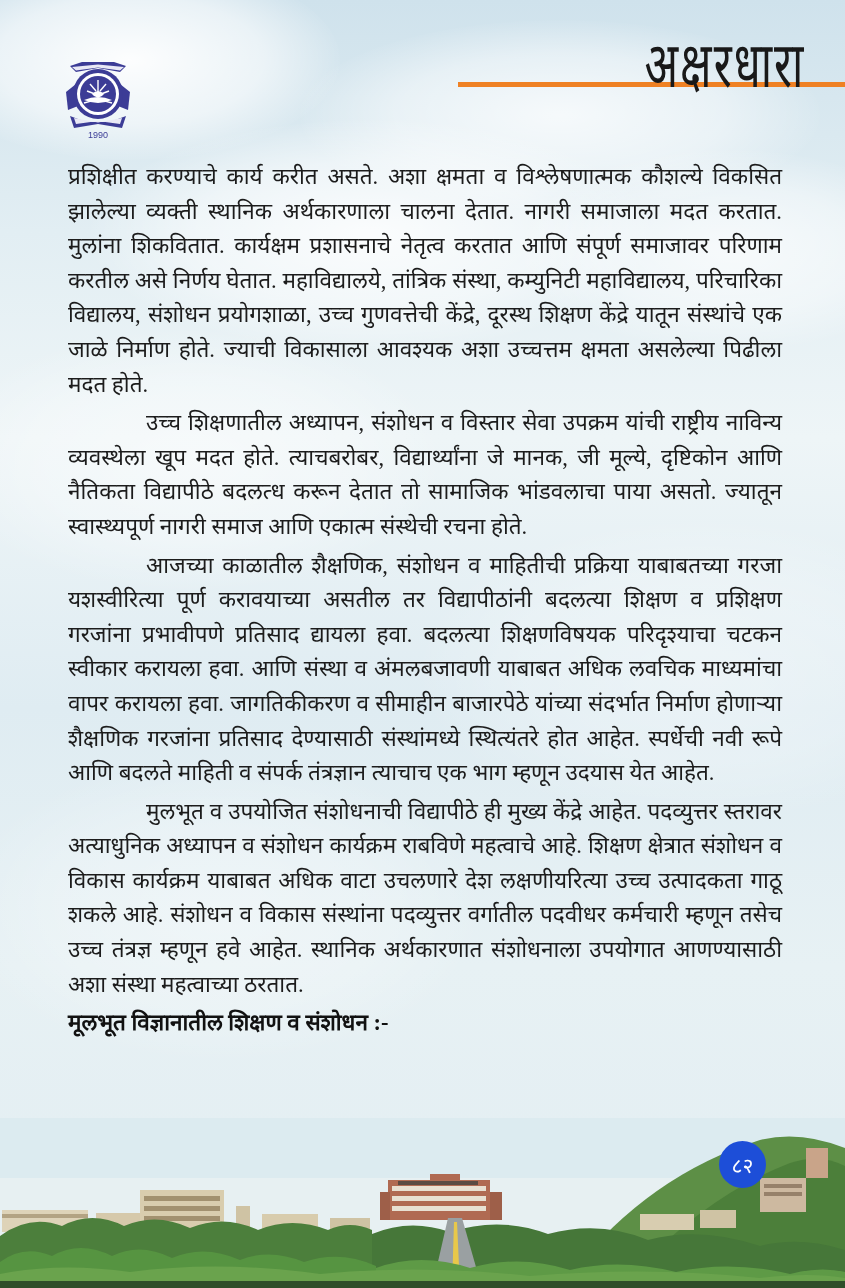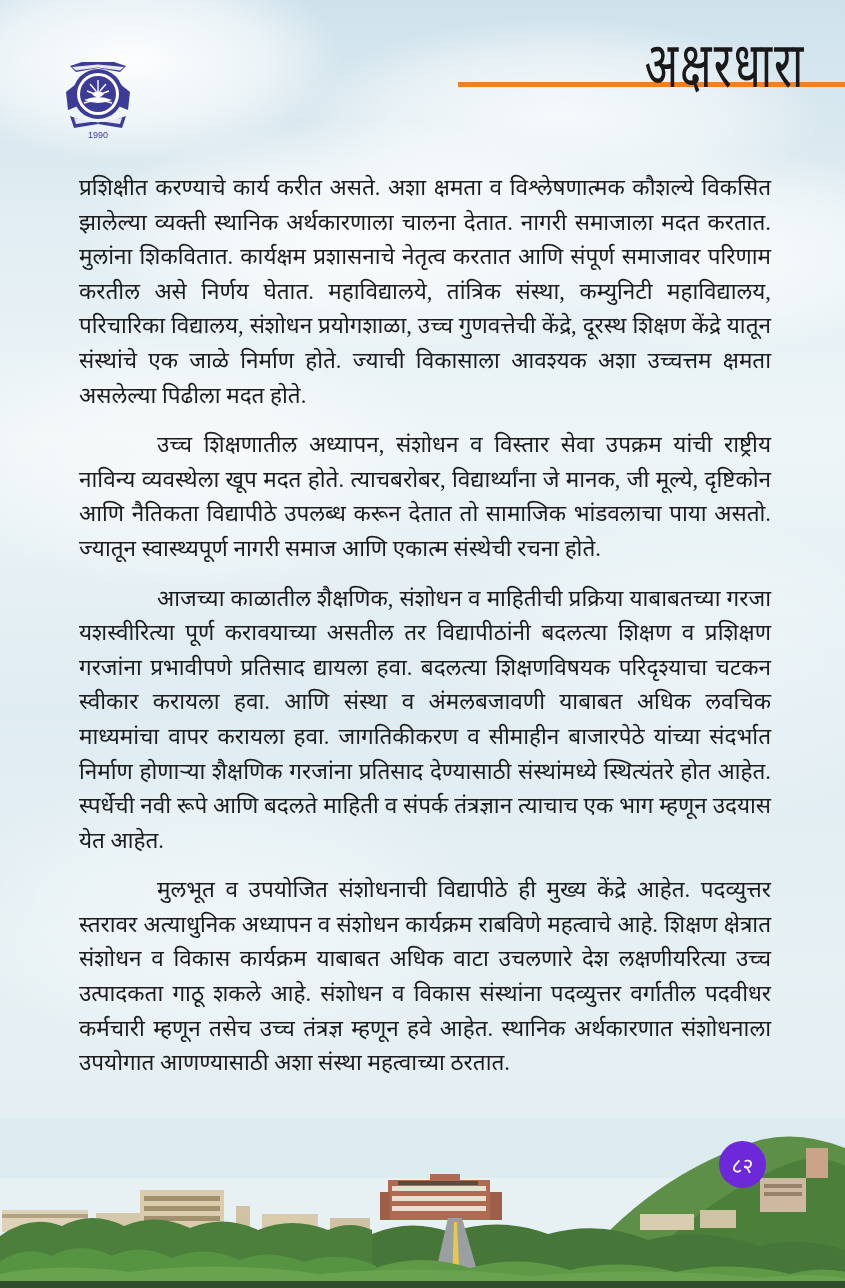--- a/index.html
+++ b/index.html
@@ -29,29 +29,29 @@
     font-family:"Liberation Serif","DejaVu Serif",serif;
   }
   .logo{position:absolute;left:62px;top:58px;width:72px;height:84px;}
 
   
   .article{
     position:absolute;left:64px;top:156px;width:722px;
     font-size:22.5px;line-height:34.6px;color:#1c1c1c;
     text-align:justify;
   }
-  .article p{margin:15px;}
+  .article p{margin:4px;}
   .article p.indent{text-indent:78px;}
   .article .sec-heading{font-weight:bold;color:#111;}
 
   
   .photo{position:absolute;left:0;bottom:0;width:845px;height:170px;}
   .page-badge{
     position:absolute;left:719px;top:1141px;width:47px;height:47px;border-radius:50%;
-    background:#6d28d9;color:#ffffff;display:flex;align-items:center;justify-content:center;
+    background:#1d4ed8;color:#ffffff;display:flex;align-items:center;justify-content:center;
     font-size:21px;font-family:"Liberation Sans","DejaVu Sans",sans-serif;
   }
 </style>
 </head>
 <body>
 
 <div class="page">
 
   <div class="cloud c1"></div>
   <div class="cloud c2"></div>
@@ -87,23 +87,24 @@
     <path d="M8 58 L24 64 L48 64 L64 58 L60 70 L36 66 L12 70 Z" fill="#3c3c96"></path>
     <path d="M12 60 L36 64.5 L60 60 L58 66 L36 63 L14 66 Z" fill="#e9e9f5"></path>
     <text x="36" y="80" text-anchor="middle" font-size="9" font-family="Liberation Sans, sans-serif" fill="#3c3c96">1990</text>
   </svg>
 
   <div class="masthead-line"></div>
   <div class="masthead-title">अक्षरधारा</div>
 
   <div class="article">
     <p>प्रशिक्षीत करण्याचे कार्य करीत असते. अशा क्षमता व विश्लेषणात्मक कौशल्ये विकसित झालेल्या व्यक्ती स्थानिक अर्थकारणाला चालना देतात. नागरी समाजाला मदत करतात. मुलांना शिकवितात. कार्यक्षम प्रशासनाचे नेतृत्व करतात आणि संपूर्ण समाजावर परिणाम करतील असे निर्णय घेतात. महाविद्यालये, तांत्रिक संस्था, कम्युनिटी महाविद्यालय, परिचारिका विद्यालय, संशोधन प्रयोगशाळा, उच्च गुणवत्तेची केंद्रे, दूरस्थ शिक्षण केंद्रे यातून संस्थांचे एक जाळे निर्माण होते. ज्याची विकासाला आवश्यक अशा उच्चत्तम क्षमता असलेल्या पिढीला मदत होते.</p>
-    <p class="indent">उच्च शिक्षणातील अध्यापन, संशोधन व विस्तार सेवा उपक्रम यांची राष्ट्रीय नाविन्य व्यवस्थेला खूप मदत होते. त्याचबरोबर, विद्यार्थ्यांना जे मानक, जी मूल्ये, दृष्टिकोन आणि नैतिकता विद्यापीठे उपलब्ध करून देतात तो सामाजिक भांडवलाचा पाया असतो. ज्यातून स्वास्थ्यपूर्ण नागरी समाज आणि एकात्म संस्थेची रचना होते.</p>
+    <p class="indent">उच्च शिक्षणातील अध्यापन, संशोधन व विस्तार सेवा उपक्रम यांची राष्ट्रीय नाविन्य व्यवस्थेला खूप मदत होते. त्याचबरोबर, विद्यार्थ्यांना जे मानक, जी मूल्ये, दृष्टिकोन आणि नैतिकता विद्यापीठे बदलत्ध करून देतात तो सामाजिक भांडवलाचा पाया असतो. ज्यातून स्वास्थ्यपूर्ण नागरी समाज आणि एकात्म संस्थेची रचना होते.</p>
     <p class="indent">आजच्या काळातील शैक्षणिक, संशोधन व माहितीची प्रक्रिया याबाबतच्या गरजा यशस्वीरित्या पूर्ण करावयाच्या असतील तर विद्यापीठांनी बदलत्या शिक्षण व प्रशिक्षण गरजांना प्रभावीपणे प्रतिसाद द्यायला हवा. बदलत्या शिक्षणविषयक परिदृश्याचा चटकन स्वीकार करायला हवा. आणि संस्था व अंमलबजावणी याबाबत अधिक लवचिक माध्यमांचा वापर करायला हवा. जागतिकीकरण व सीमाहीन बाजारपेठे यांच्या संदर्भात निर्माण होणाऱ्या शैक्षणिक गरजांना प्रतिसाद देण्यासाठी संस्थांमध्ये स्थित्यंतरे होत आहेत. स्पर्धेची नवी रूपे आणि बदलते माहिती व संपर्क तंत्रज्ञान त्याचाच एक भाग म्हणून उदयास येत आहेत.</p>
     <p class="indent">मुलभूत व उपयोजित संशोधनाची विद्यापीठे ही मुख्य केंद्रे आहेत. पदव्युत्तर स्तरावर अत्याधुनिक अध्यापन व संशोधन कार्यक्रम राबविणे महत्वाचे आहे. शिक्षण क्षेत्रात संशोधन व विकास कार्यक्रम याबाबत अधिक वाटा उचलणारे देश लक्षणीयरित्या उच्च उत्पादकता गाठू शकले आहे. संशोधन व विकास संस्थांना पदव्युत्तर वर्गातील पदवीधर कर्मचारी म्हणून तसेच उच्च तंत्रज्ञ म्हणून हवे आहेत. स्थानिक अर्थकारणात संशोधनाला उपयोगात आणण्यासाठी अशा संस्था महत्वाच्या ठरतात.</p>
+    <p class="sec-heading">मूलभूत विज्ञानातील शिक्षण व संशोधन  :-</p>
   </div>
 
   <svg class="photo" viewBox="0 0 845 170" preserveAspectRatio="none">
 
     <rect x="0" y="0" width="845" height="170" fill="#e7f0f2"></rect>
     <rect x="0" y="0" width="845" height="60" fill="#dcebf0"></rect>
 
     <path d="M560 170 Q640 60 760 22 Q800 12 845 30 L845 170 Z" fill="#5d8f46"></path>
     <path d="M620 170 Q700 80 790 45 Q820 35 845 48 L845 170 Z" fill="#4c7f3a"></path>
 

